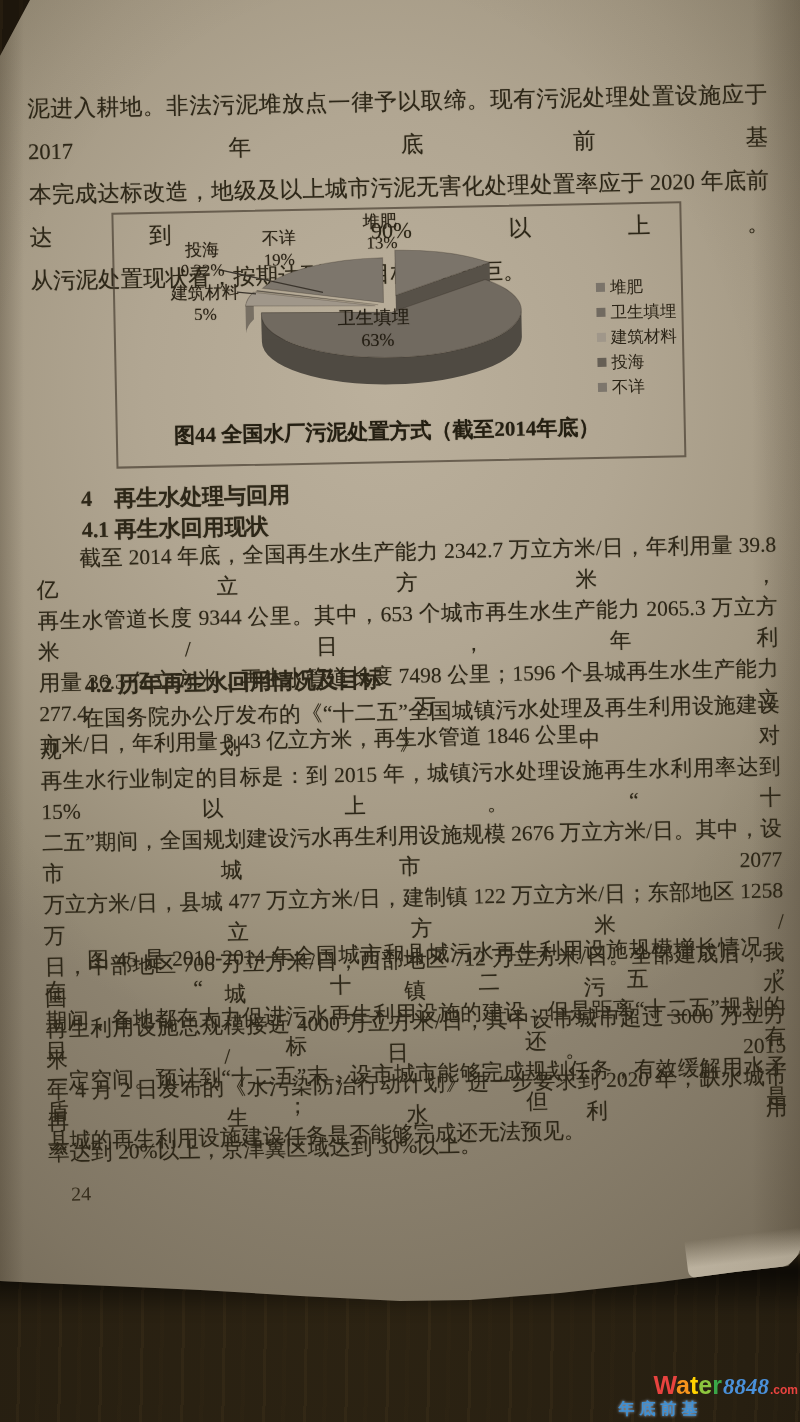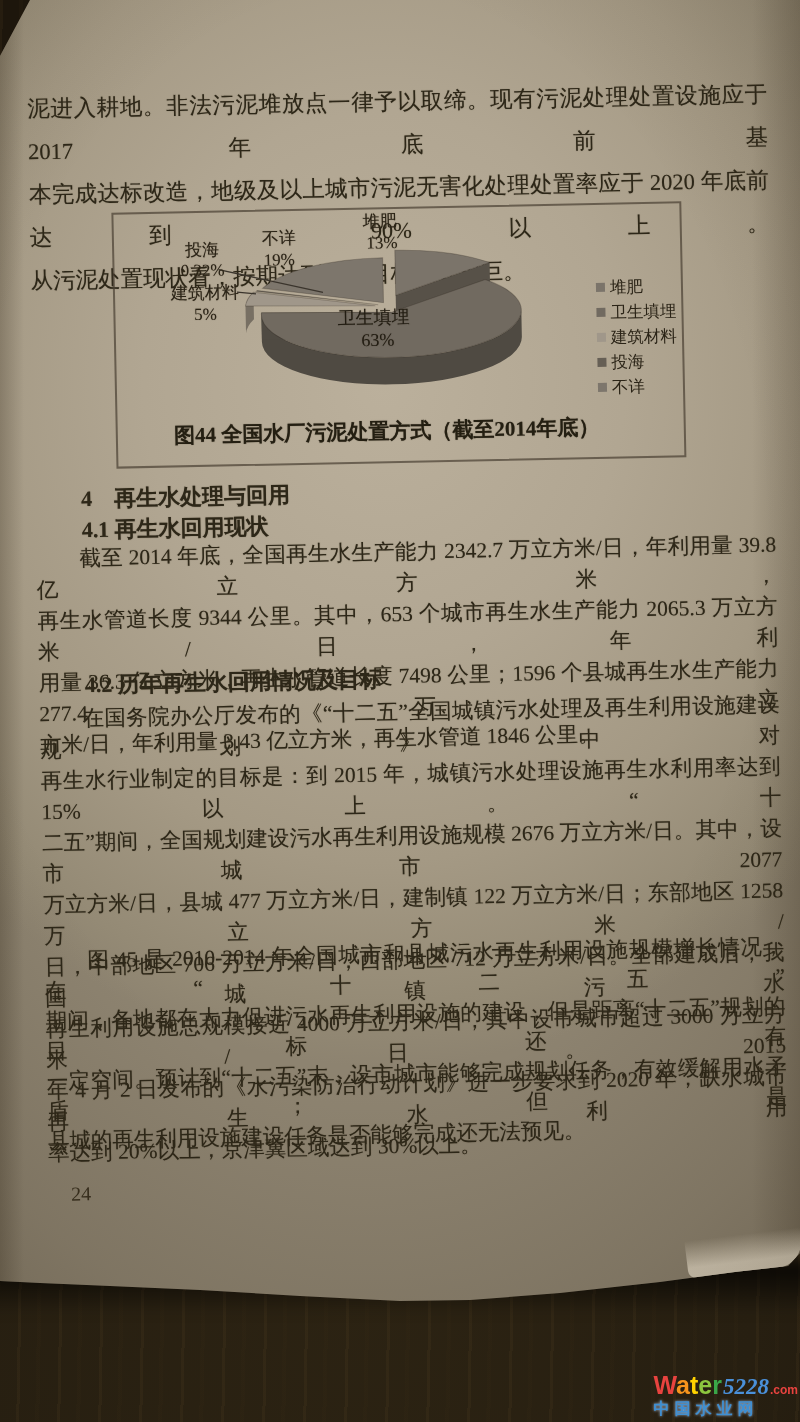--- a/index.html
+++ b/index.html
@@ -45,21 +45,21 @@
     white-space:nowrap;text-shadow:0 0 1px rgba(60,48,32,0.5);}
   .clab.onpie{color:#221d13;font-size:18px;}
   .caption{position:absolute;left:0;right:28px;top:208px;text-align:center;
     font-weight:600;font-size:21px;color:#241f12;text-shadow:0 0 1px rgba(50,40,26,0.6);}
   .legend{position:absolute;left:481px;top:70px;}
   .legend .li{display:flex;align-items:center;height:25px;font-size:16.5px;color:#2b2417;white-space:nowrap;}
   .legend .sq{width:9px;height:9px;margin-right:5px;flex:0 0 auto;}
   
   .wm{position:absolute;right:2px;bottom:4px;z-index:5;
     font-family:"Liberation Sans","DejaVu Sans",sans-serif;text-align:left;}
-  .wm-line1{display:flex;align-items:baseline;line-height:1;}
+  .wm-line1{display:flex;align-items:baseline;line-height:1;margin-left:35px;}
   #wm-word span{font-weight:bold;font-size:25px;}
   .wm-digits{font-size:23px;font-weight:bold;font-style:italic;
     font-family:"Liberation Serif","DejaVu Serif",serif;margin-left:1px;}
   .wm-tld{font-size:12px;font-weight:bold;margin-left:1px;}
   .wm-sub{font-size:16px;font-weight:bold;letter-spacing:5px;margin-top:1px;line-height:1.2;
     text-shadow:0 0 3px rgba(195,220,255,0.85);white-space:nowrap;}
 </style>
 </head>
 <body>
 
@@ -160,18 +160,18 @@
       <div class="pagenum">24</div>
     </div>
 
     <div class="edge-hl"></div>
     <div class="vignette"></div>
   </div>
 
   <div class="wm">
     <div class="wm-line1">
       <span id="wm-word"><span style="color: rgb(232, 67, 63);">W</span><span style="color: rgb(247, 148, 29);">a</span><span style="color: rgb(255, 210, 0);">t</span><span style="color: rgb(141, 198, 63);">e</span><span style="color: rgb(58, 166, 72);">r</span></span>
-        <span id="wm-digits" class="wm-digits" style="color: rgb(74, 144, 217);">5228</span>
+        <span id="wm-digits" class="wm-digits" style="color: rgb(74, 144, 217);">8848</span>
         <span id="wm-tld" class="wm-tld" style="color: rgb(232, 67, 63);">.com</span>
     </div>
-    <div id="wm-sub" class="wm-sub" style="color: rgb(63, 143, 210);">中国水业网</div>
+    <div id="wm-sub" class="wm-sub" style="color: rgb(63, 143, 210);">年底前基</div>
   </div>
 </div>
 
 </body></html>

